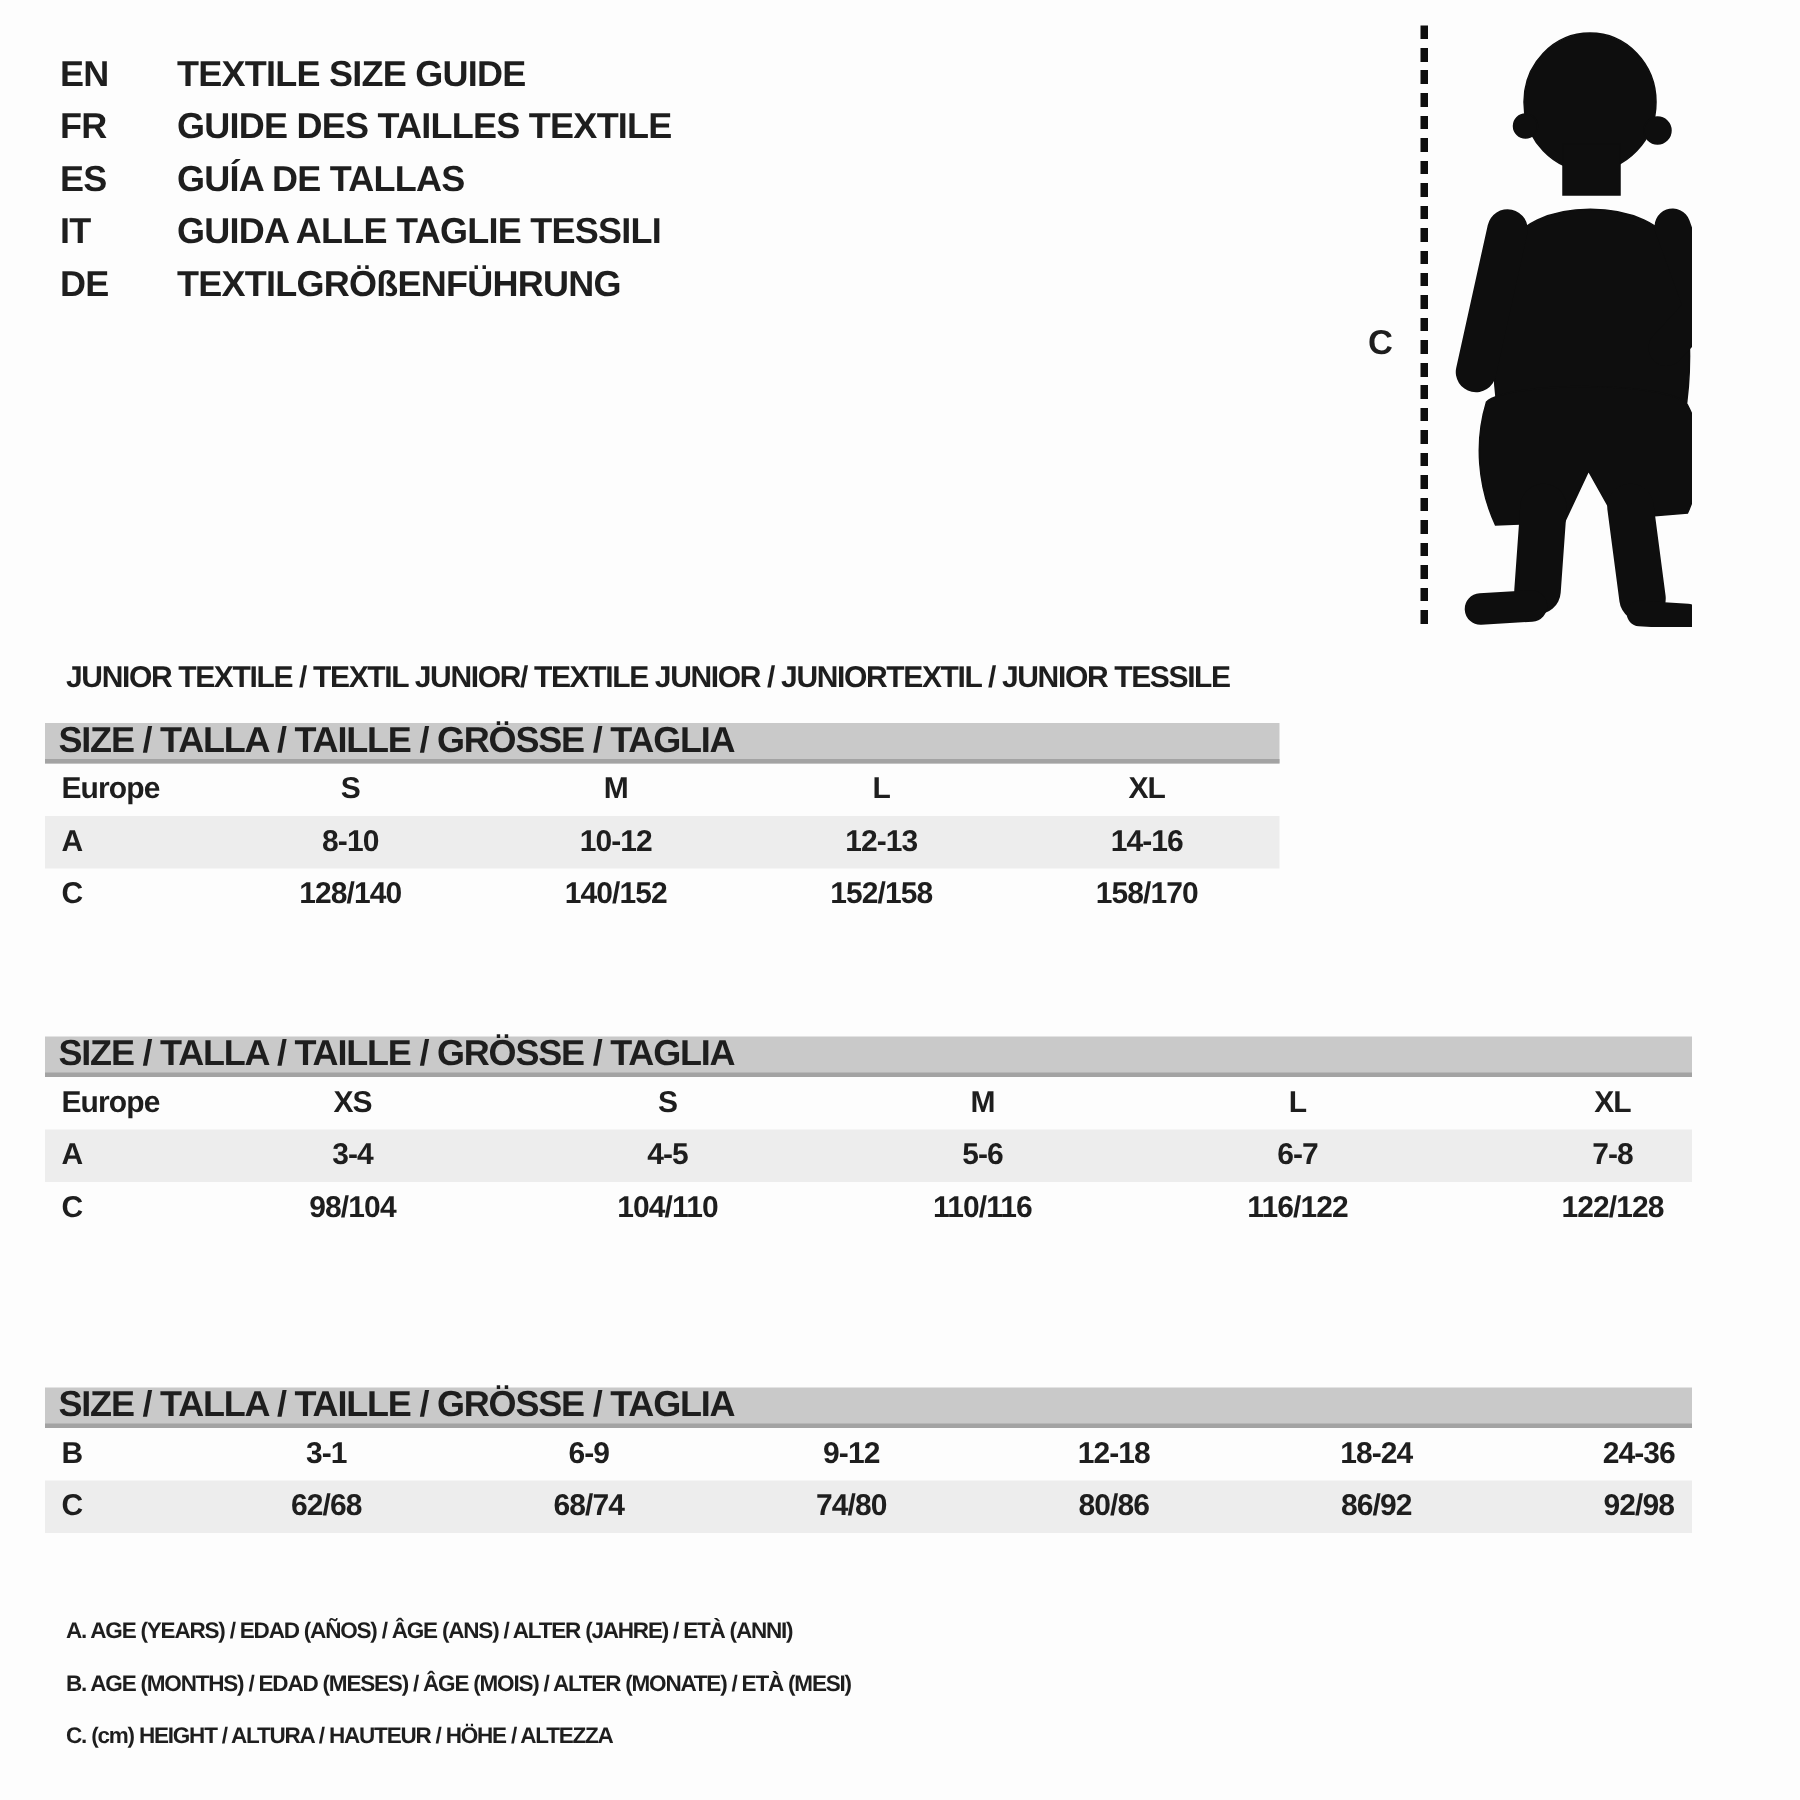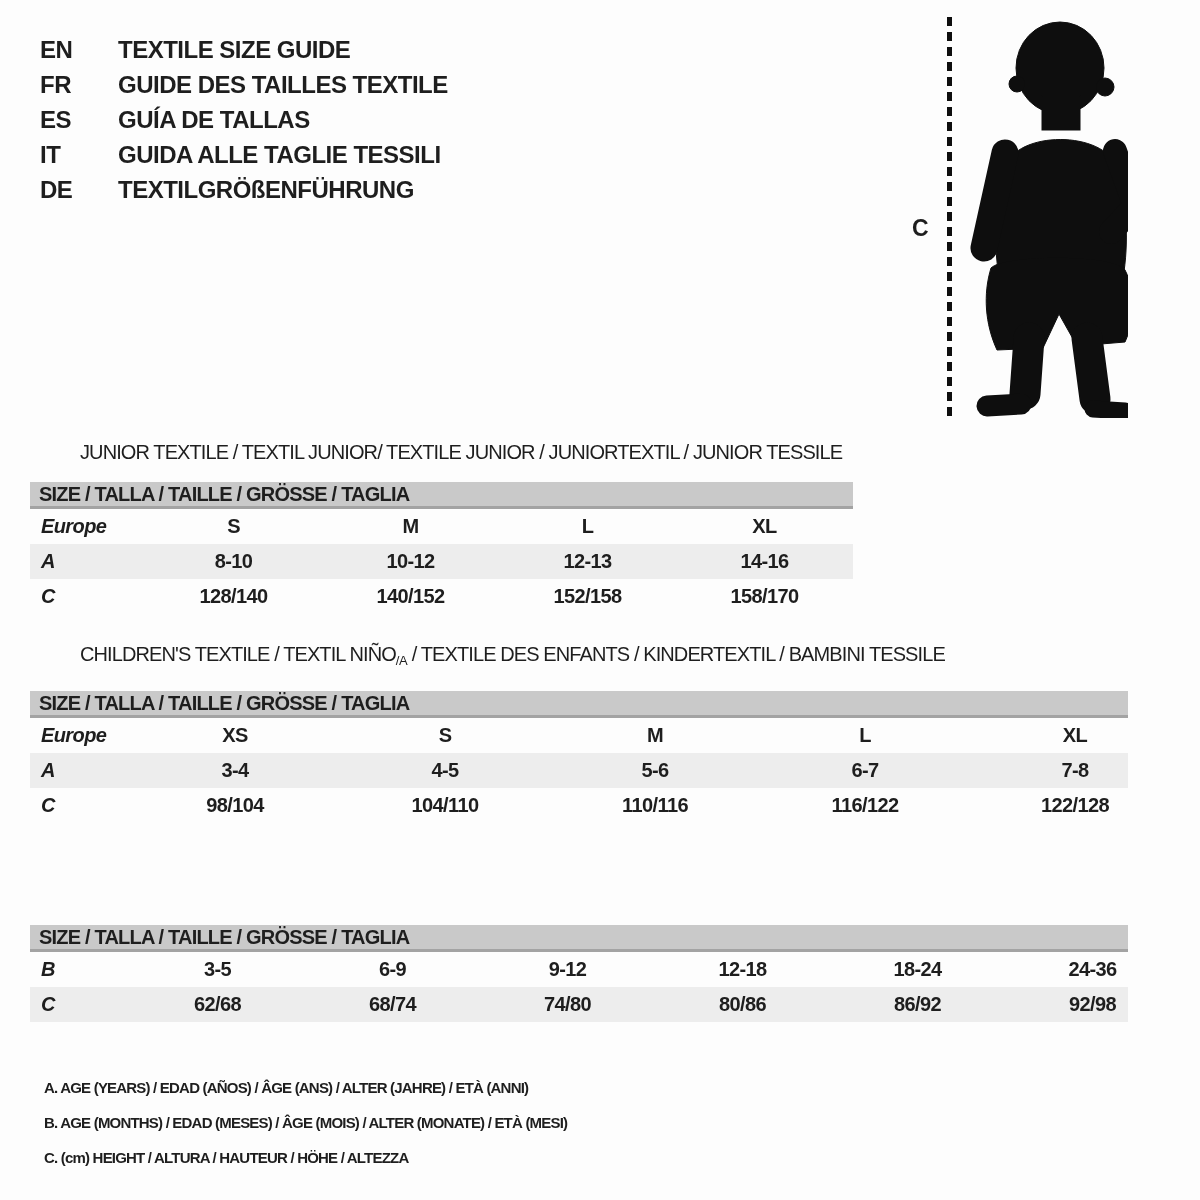--- a/index.html
+++ b/index.html
@@ -28,43 +28,43 @@
   .measure-line {
     position: absolute; left: 947px; top: 17px; width: 5px; height: 400px;
     background: repeating-linear-gradient(to bottom, var(--silhouette) 0 9px, transparent 9px 15px);
   }
   .measure-label { position: absolute; left: 912px; top: 215px; font-size: 23px; font-weight: 700; }
   .baby-svg { position: absolute; left: 965px; top: 18px; color: var(--silhouette); }
 
   
   .sec-title {
     position: absolute; left: 44px;
-    font-size: 20px; font-weight: 400; letter-spacing: -0.9px;
-    white-space: nowrap; line-height: 24px; margin-left: 36px;
+    font-size: 20px; font-weight: 700; letter-spacing: -0.9px;
+    white-space: nowrap; line-height: 24px;
   }
   .sec-title .sub { font-size: 13px; letter-spacing: -0.5px; vertical-align: -4px; }
   .junior-title   { top: 440px; }
   .children-title { top: 642px; }
   .babies-title   { top: 849px; line-height: 30px; }
 
   
   .size-table { position: absolute; left: 30px; }
   .t1 { top: 482px; width: 823px; }
   .t2 { top: 691px; width: 1150px; }
   .t3 { top: 925px; width: 1150px; }
   .thead {
     height: 27px; display: flex; align-items: center;
     background: var(--header-bar-bg);
     border-bottom: 3px solid var(--header-bar-edge);
     padding-left: 9px;
-    font-size: 20px; font-weight: 700; letter-spacing: -0.8px; white-space: nowrap;
+    font-size: 24px; font-weight: 700; letter-spacing: -0.8px; white-space: nowrap;
   }
   .trow { display: flex; align-items: center; height: 35px; font-size: 20px; font-weight: 700; letter-spacing: -0.6px; }
   .trow.shaded { background: var(--row-shaded-bg); }
-  .tlabel { padding-left: 11px; flex: 0 0 auto; font-style: italic; }
+  .tlabel { padding-left: 11px; flex: 0 0 auto; }
   .t1 .tlabel { width: 115px; }
   .t2 .tlabel, .t3 .tlabel { width: 100px; }
   .tcell { flex: 1 1 0; text-align: center; }
 
   
   .legend { position: absolute; left: 44px; top: 1071px; }
   .legend-line { font-size: 15px; font-weight: 700; letter-spacing: -0.8px; line-height: 34.8px; white-space: nowrap; }
 </style>
 </head>
 <body>
@@ -137,21 +137,20 @@
     </div>
     <div class="trow">
       <div class="tlabel">C</div>
       <div class="tcell">128/140</div>
       <div class="tcell">140/152</div>
       <div class="tcell">152/158</div>
       <div class="tcell">158/170</div>
     </div>
   </div>
 
-  <h2 class="sec-title children-title"><span>CHILDREN'S TEXTILE / TEXTIL NIÑO</span><span class="sub">/A</span><span> / TEXTILE DES ENFANTS / KINDERTEXTIL / BAMBINI TESSILE</span></h2>
   <div class="size-table t2">
     <div class="thead">SIZE / TALLA / TAILLE / GRÖSSE / TAGLIA</div>
     <div class="trow">
       <div class="tlabel">Europe</div>
       <div class="tcell">XS</div>
       <div class="tcell">S</div>
       <div class="tcell">M</div>
       <div class="tcell">L</div>
       <div class="tcell">XL</div>
     </div>
@@ -172,21 +171,21 @@
       <div class="tcell">122/128</div>
     </div>
   </div>
 
   <h2 class="sec-title babies-title">
   </h2>
   <div class="size-table t3">
     <div class="thead">SIZE / TALLA / TAILLE / GRÖSSE / TAGLIA</div>
     <div class="trow">
       <div class="tlabel">B</div>
-      <div class="tcell">3-5</div>
+      <div class="tcell">3-1</div>
       <div class="tcell">6-9</div>
       <div class="tcell">9-12</div>
       <div class="tcell">12-18</div>
       <div class="tcell">18-24</div>
       <div class="tcell">24-36</div>
     </div>
     <div class="trow shaded">
       <div class="tlabel">C</div>
       <div class="tcell">62/68</div>
       <div class="tcell">68/74</div>

